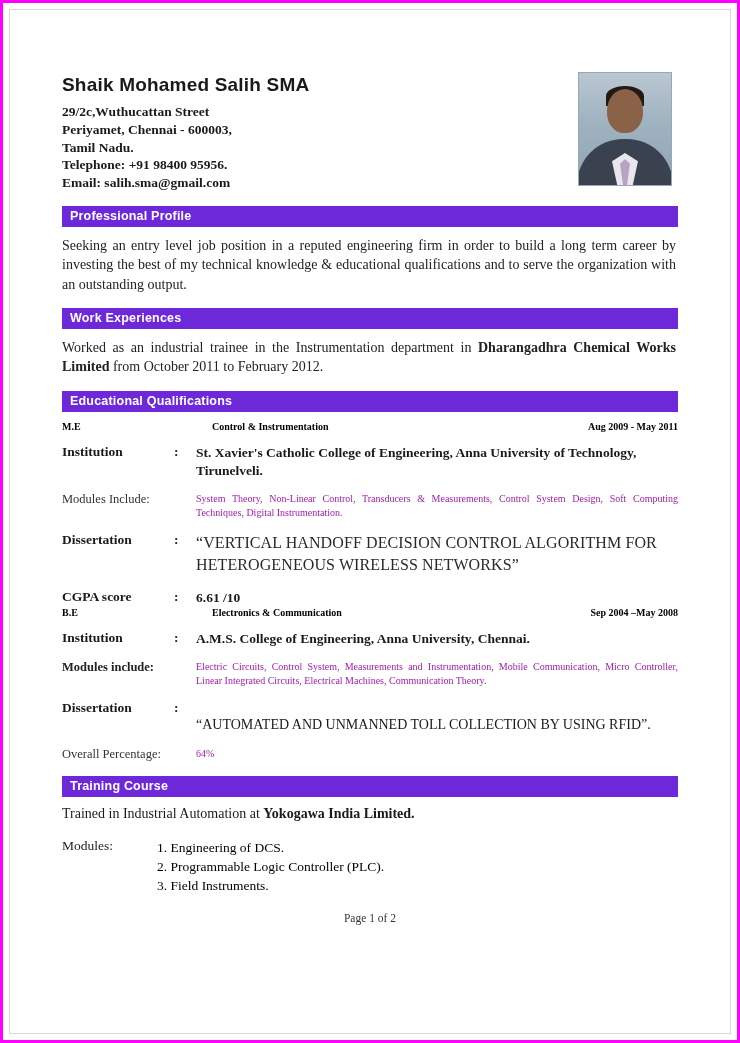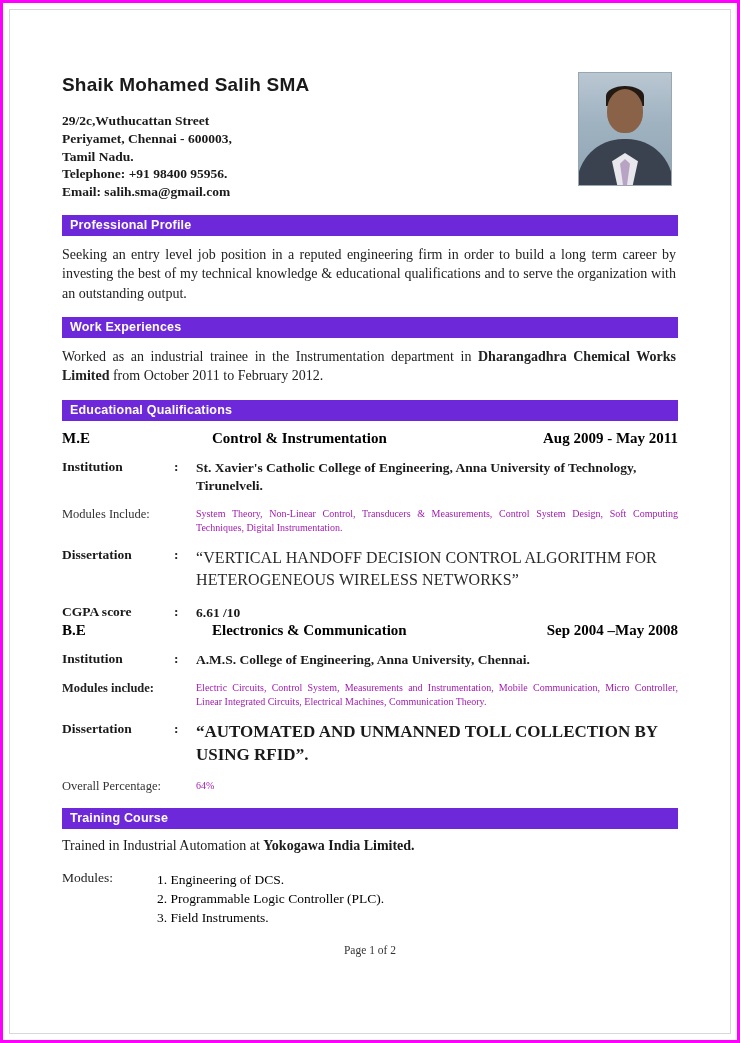--- a/index.html
+++ b/index.html
@@ -37,21 +37,21 @@
     align-items: flex-start;
   }
   .header-left {
     padding-top: 24px;
   }
   .name {
     font-family: "Liberation Sans", sans-serif;
     font-size: 19px;
     font-weight: bold;
     color: #1a1a1a;
-    margin-bottom: 16px;
+    margin-bottom: 7px;
     letter-spacing: .2px;
     text-align: right;
   }
   .addr-line {
     font-family: "Liberation Serif", serif;
     font-size: 13.5px;
     font-weight: bold;
     color: #1a1a1a;
     line-height: 1.32;
   }
@@ -137,21 +137,21 @@
     display: flex;
     margin-top: 12px;
     font-size: 13.5px;
     color: #1a1a1a;
   }
   .row.tight { margin-top: 12px; }
   .deg-row {
     display: flex;
     font-family: "Liberation Serif", serif;
     font-weight: bold;
-    font-size: 15px;
+    font-size: 10px;
   }
   .deg-name { width: 150px; }
   .deg-field { flex: 1; }
   .deg-date { text-align: left; white-space: nowrap; }
   .lbl {
     width: 112px;
     font-weight: bold;
     font-size: 13.5px;
   }
   .lbl.small {
@@ -180,23 +180,24 @@
     line-height: 1.4;
   }
   .val.quote {
     font-weight: normal;
     font-size: 16px;
     color: #2a2a2a;
     line-height: 1.4;
     letter-spacing: .1px;
   }
   .val.quote-b {
-    font-weight: bold;
-    font-size: 17px;
-    color: #1a1a1a;
+    font-weight: normal;
+    font-size: 14px;
+    color: #1a1a1a;
+    margin-top: 16px;
   }
   
   .train-line {
     font-size: 14px;
     margin: 4px 0 0 0;
     color: #1a1a1a;
   }
   .modules {
     display: flex;
     margin-top: 16px;

